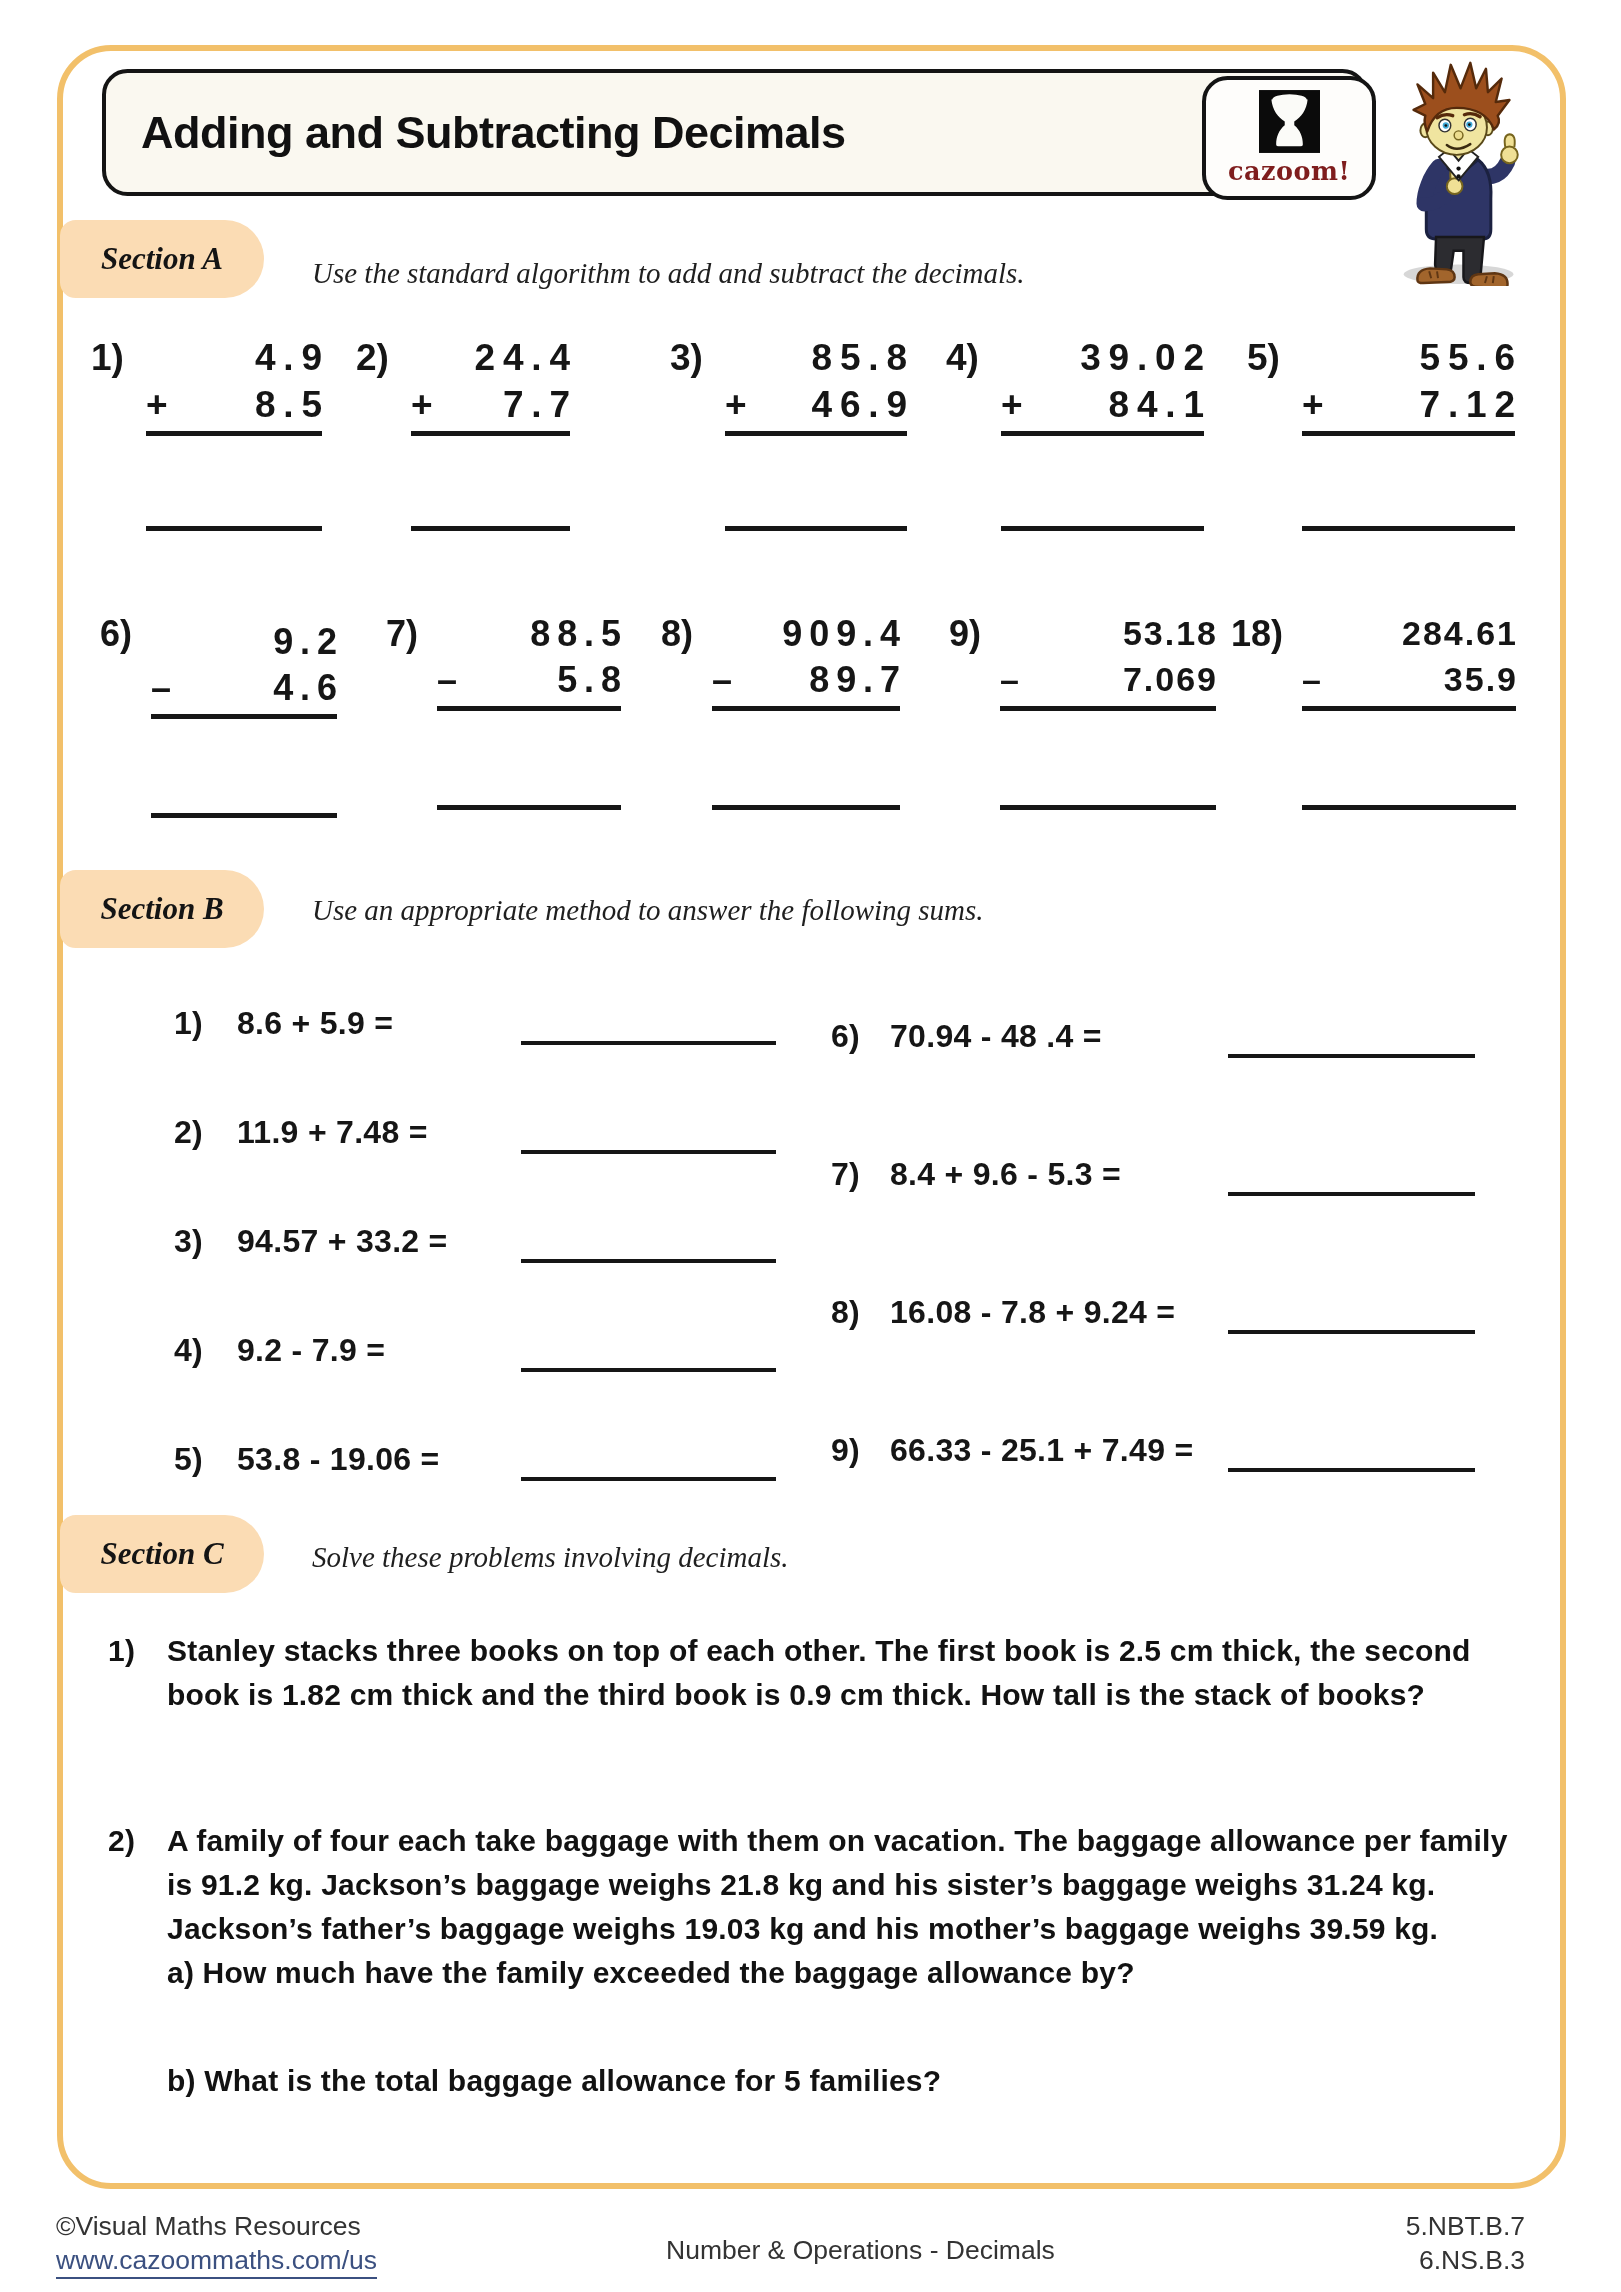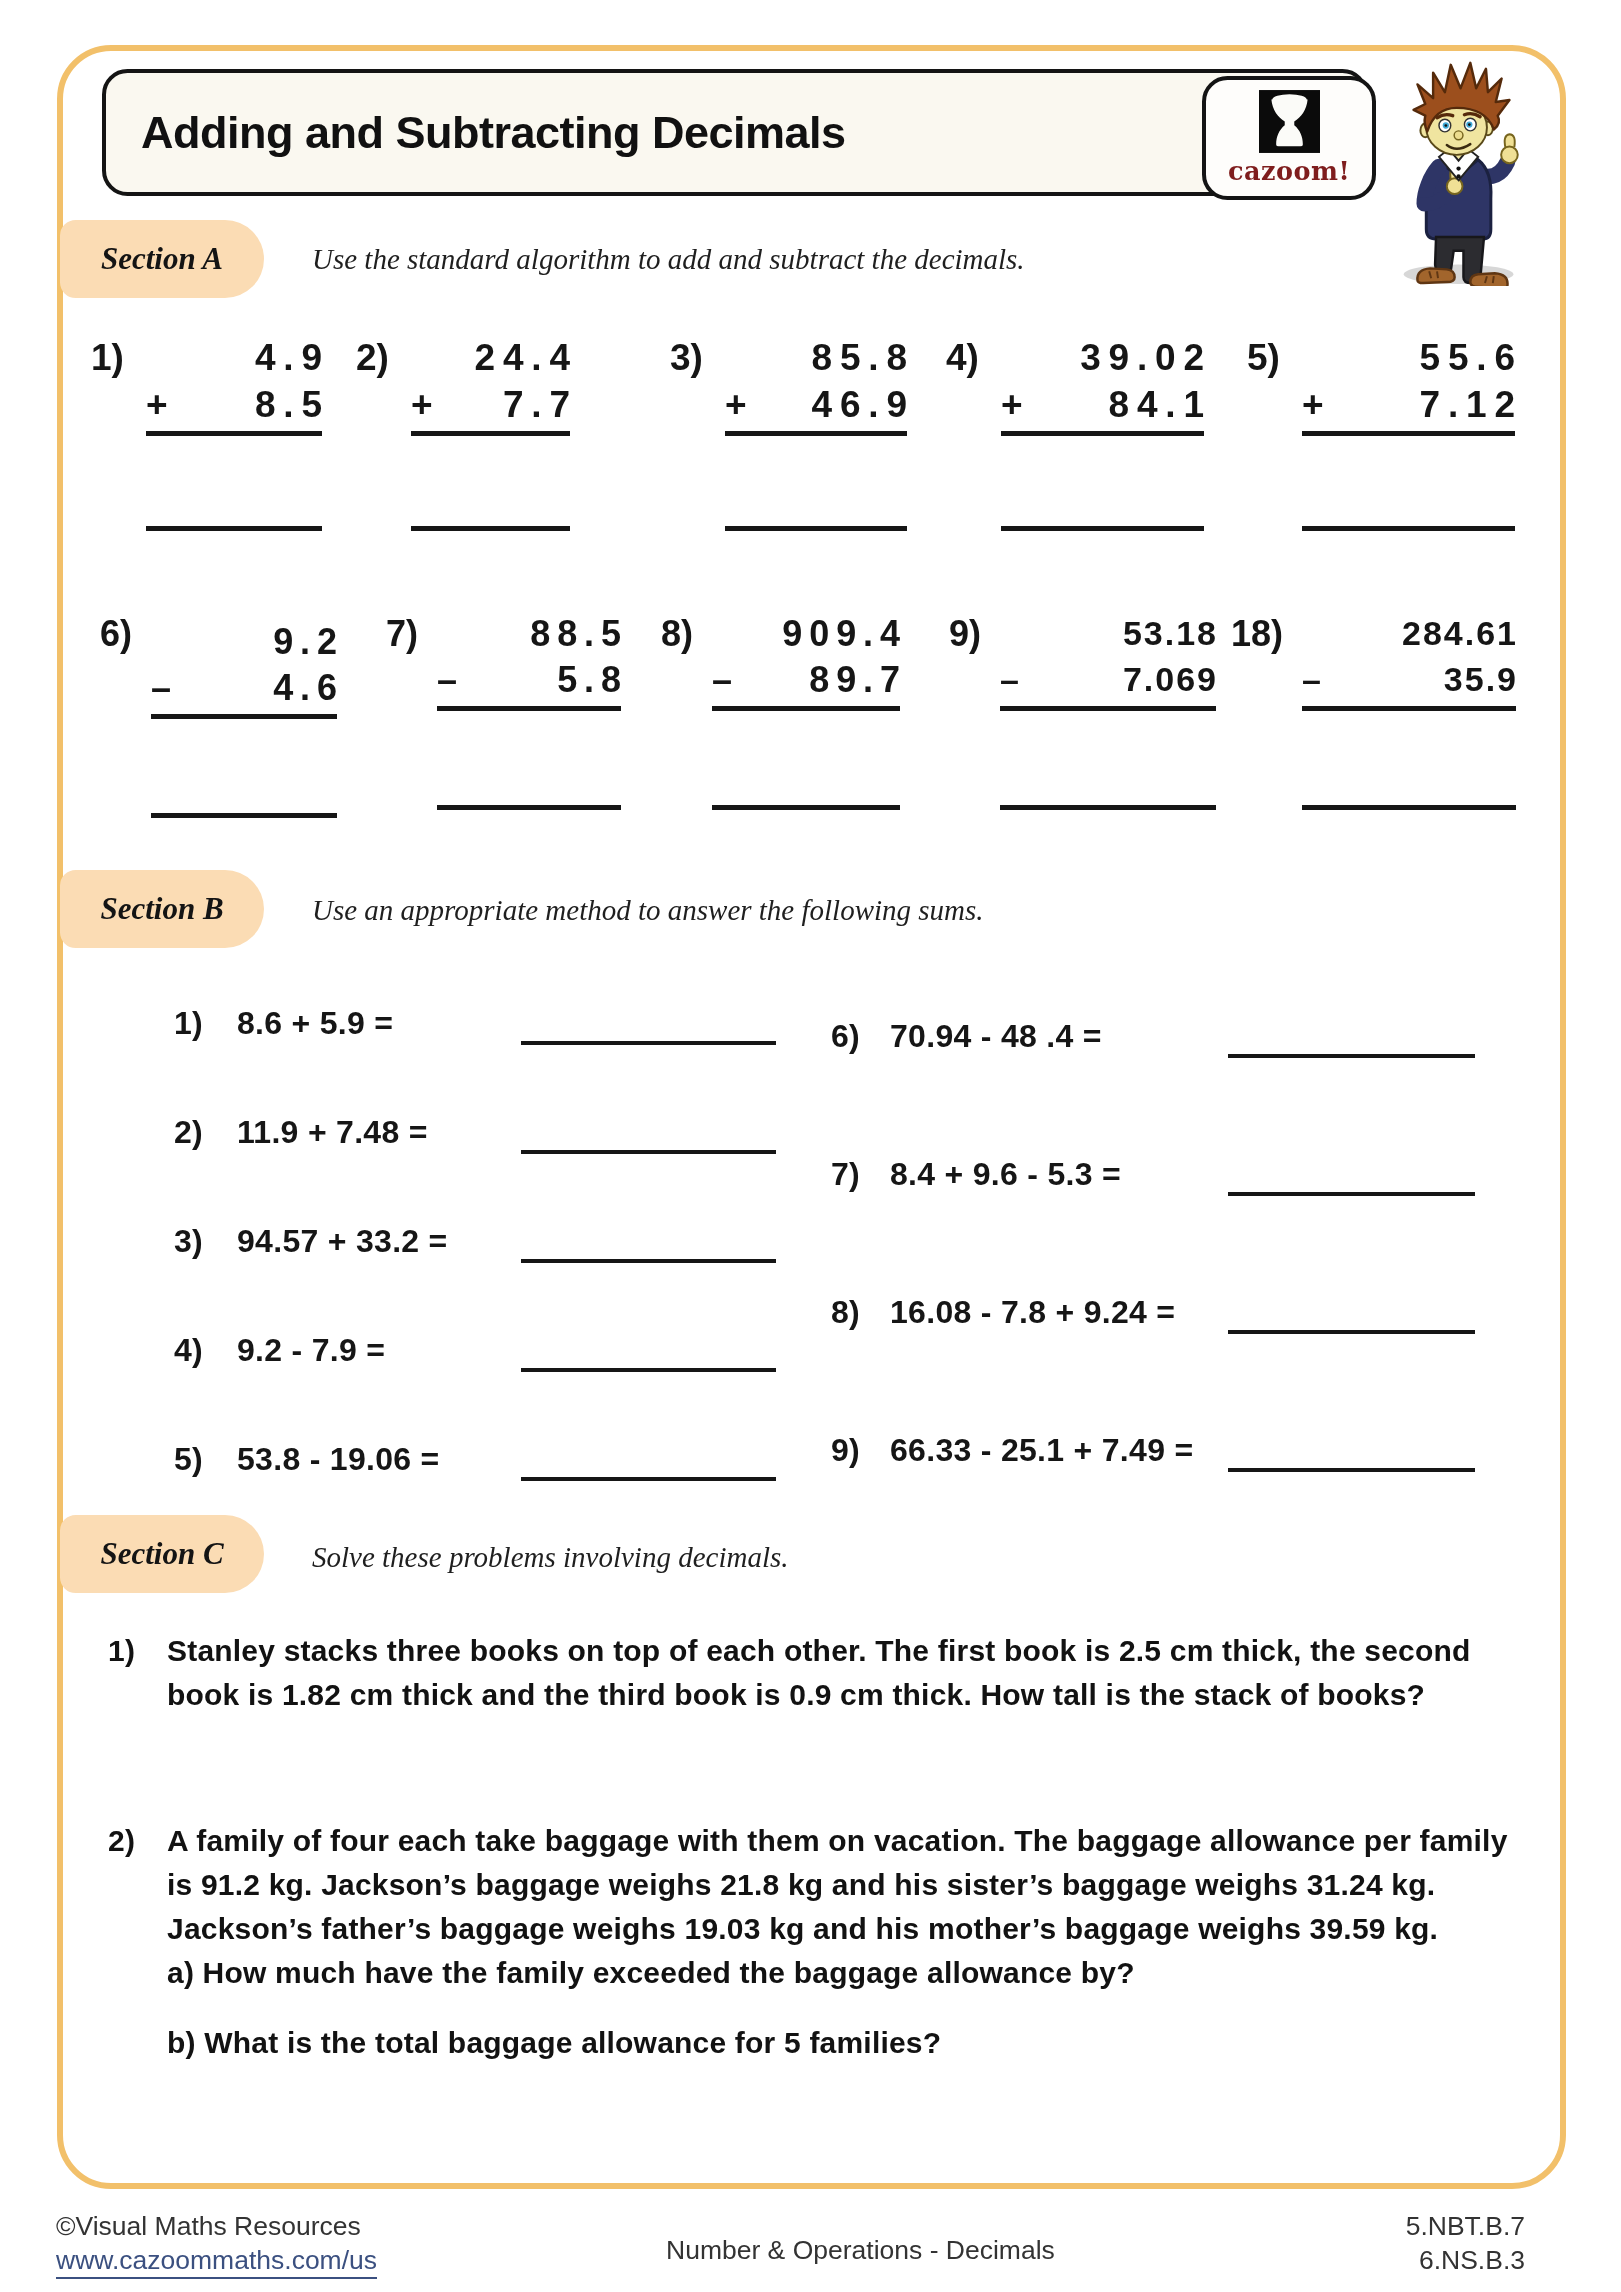--- a/index.html
+++ b/index.html
@@ -34,21 +34,21 @@
   .section-label{
     position:absolute;left:60px;width:204px;height:78px;background:#fbdcb4;
     border-radius:15.7px 39px 39px 15.7px;display:flex;align-items:center;justify-content:center;
     font-family:"Liberation Serif",serif;font-style:italic;font-weight:bold;font-size:31px;color:#141414;
   }
   #label-a{top:220px;} #label-b{top:870px;} #label-c{top:1515px;}
   .instruction{
     position:absolute;left:312px;font-family:"Liberation Serif",serif;font-style:italic;
     font-size:29px;color:#1f1f1f;white-space:nowrap;
   }
-  #instr-a{top:243px;} #instr-b{top:894px;} #instr-c{top:1541px;}
+  #instr-a{top:257px;} #instr-b{top:894px;} #instr-c{top:1541px;}
 
   
   .sa{position:absolute;display:flex;}
   .sa .n{font-weight:bold;font-size:37px;width:55px;flex:none;line-height:49px;}
   .sa .col{display:flex;flex-direction:column;}
   .sa .t{font-weight:bold;text-align:right;letter-spacing:7.8px;margin-right:-7.8px;}
   .sa .b{display:flex;justify-content:space-between;font-weight:bold;letter-spacing:7.8px;}
   .sa .b span:last-child{margin-right:-7.8px;}
   .r1 .t,.r1 .b{font-size:37px;line-height:49px;height:49px;}
   .r1 .b{height:45px;line-height:45px;}
@@ -87,21 +87,21 @@
   .sb .line{position:absolute;right:0;top:39px;border-top:4.9px solid #161616;}
   #sb-left .sb .line{width:255px;}
   #sb-right .sb .line{width:247px;}
 
   
   .sc{position:absolute;display:flex;font-weight:bold;font-size:30px;line-height:44px;letter-spacing:0.2px;color:#121212;}
   .sc .n{width:59px;flex:none;}
   .sc .txt{width:1347px;}
   #c1{left:108px;top:1629px;}
   #c2{left:108px;top:1819px;}
-  #part-b{margin-top:26px;}
+  #part-b{margin-top:64px;}
 
   
   #f-copy{position:absolute;left:56px;top:2211px;font-size:26.5px;color:#333;}
   #f-url{position:absolute;left:56px;top:2245px;font-size:26.5px;color:#3b5080;text-decoration:none;border-bottom:2.9px solid #3b5080;padding-bottom:1px;}
   #f-center{position:absolute;left:666px;top:2235px;font-size:26.5px;color:#333;}
   #f-std{position:absolute;right:96px;top:2209px;font-size:26.5px;color:#333;text-align:right;line-height:34px;}
 </style>
 </head>
 <body>
 

